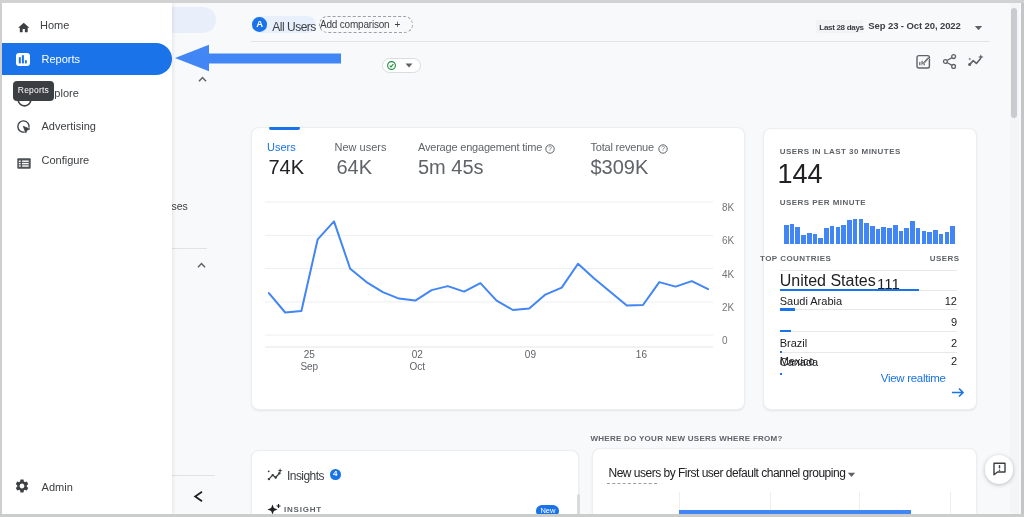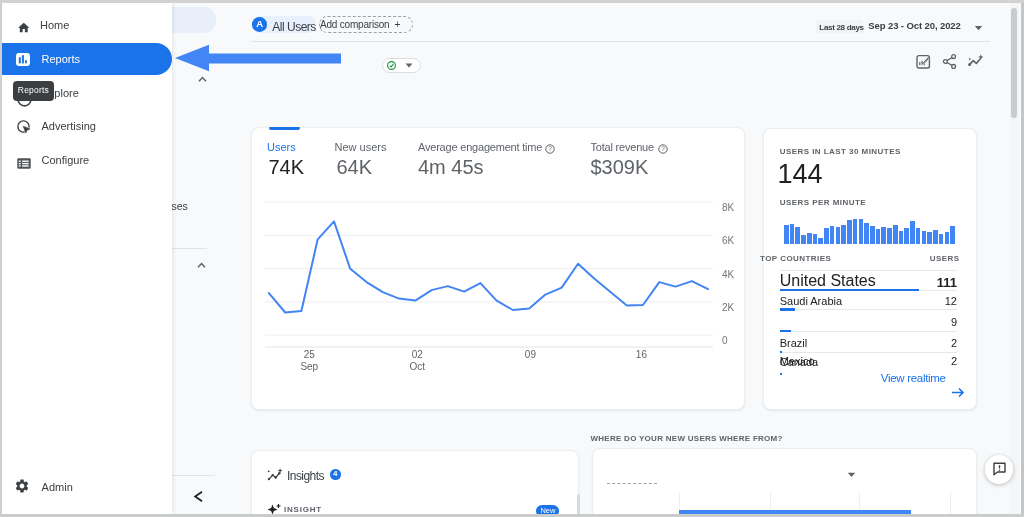--- a/index.html
+++ b/index.html
@@ -73,21 +73,21 @@
     <path d="M2.8 3.6 L3.2 4.6 L4.2 5 L3.2 5.4 L2.8 6.4 L2.4 5.4 L1.4 5 L2.4 4.6 Z" fill="#5f6368"></path>
   </svg>
 
   <div class="abs" style="left:249px;top:123.6px;width:494px;height:283.3px;background:#fff;border:1px solid #eceef0;border-radius:8px;box-shadow:0 1px 2px rgba(60,64,67,0.10);"></div>
   <div class="abs" style="left:267px;top:123.6px;width:31px;height:3.8px;background:#1a73e8;border-radius:2px 2px 4px 4px;"></div>
   <div class="abs" style="left:265px;top:138.3px;font-size:11px;font-weight:500;color:#1a73e8;">Users</div>
   <div class="abs" style="left:266.5px;top:153.2px;font-size:20px;color:#202124;">74K</div>
   <div class="abs" style="left:332.5px;top:138.3px;font-size:11px;color:#5f6368;">New users</div>
   <div class="abs" style="left:334.5px;top:153.2px;font-size:20px;color:#5f6368;">64K</div>
   <div class="abs" style="left:416px;top:138.3px;font-size:11px;letter-spacing:-0.2px;color:#5f6368;">Average engagement time</div>
-  <div class="abs" style="left:416px;top:153.2px;font-size:20px;color:#5f6368;">4m 45s</div>
+  <div class="abs" style="left:416px;top:153.2px;font-size:20px;color:#5f6368;">5m 45s</div>
   <div class="abs" style="left:588.5px;top:138.3px;font-size:11px;letter-spacing:-0.2px;color:#5f6368;">Total revenue</div>
   <div class="abs" style="left:588.5px;top:153.2px;font-size:20px;color:#5f6368;">$309K</div>
   <svg class="abs" style="left:542.5px;top:140.5px;" width="10" height="10" viewBox="0 0 10 10">
         <circle cx="5" cy="5" r="4.2" fill="none" stroke="#5f6368" stroke-width="1"></circle>
         <text x="5" y="7.3" font-size="6.5" fill="#5f6368" text-anchor="middle" font-family="Liberation Sans">?</text>
       </svg>
   <svg class="abs" style="left:655.7px;top:140.5px;" width="10" height="10" viewBox="0 0 10 10">
         <circle cx="5" cy="5" r="4.2" fill="none" stroke="#5f6368" stroke-width="1"></circle>
         <text x="5" y="7.3" font-size="6.5" fill="#5f6368" text-anchor="middle" font-family="Liberation Sans">?</text>
       </svg>
@@ -155,21 +155,21 @@
           <rect x="154.8" y="17" width="4.6" height="10"></rect>
           <rect x="160.53" y="14.5" width="4.6" height="12.5"></rect>
           <rect x="166.27" y="9" width="4.6" height="18"></rect>
         </g>
       </svg>
   <div class="lbl" style="left:758px;top:250.8px;">TOP COUNTRIES</div>
   <div class="lbl" style="left:927.7px;top:250.8px;">USERS</div>
   <div class="abs" style="left:777.7px;top:267.2px;width:177.5px;height:1px;background:#e6e8ea;"></div>
 
   <div class="abs" style="left:777.7px;top:269px;font-size:16px;color:#202124;text-align:center;">United States</div>
-  <div class="abs" style="left:875px;top:272.2px;width:80px;text-align:right;font-size:13px;color:#202124;font-weight:bold;">111</div>
+  <div class="abs" style="left:875px;top:272.2px;width:80px;text-align:left;font-size:15px;color:#202124;">111</div>
   <div class="abs" style="left:777.7px;top:286.7px;width:177.5px;height:1px;background:#e6e8ea;"></div>
   <div class="abs" style="left:777.7px;top:285.7px;width:139px;height:2.5px;background:#1a73e8;"></div>
   <div class="abs" style="left:777.7px;top:292.1px;font-size:11px;color:#202124;">Saudi Arabia</div>
   <div class="abs" style="left:875px;top:292.1px;width:80px;text-align:right;font-size:11px;color:#202124;">12</div>
   <div class="abs" style="left:777.7px;top:306.2px;width:177.5px;height:1px;background:#e6e8ea;"></div>
   <div class="abs" style="left:777.7px;top:305.2px;width:15px;height:2.5px;background:#1a73e8;"></div>
   <div class="abs" style="left:777.7px;top:313.1px;font-size:11px;color:#202124;margin-top:40px;">Canada</div>
   <div class="abs" style="left:875px;top:313.1px;width:80px;text-align:right;font-size:11px;color:#202124;">9</div>
   <div class="abs" style="left:777.7px;top:327.6px;width:177.5px;height:1px;background:#e6e8ea;"></div>
   <div class="abs" style="left:777.7px;top:326.6px;width:11.3px;height:2.5px;background:#1a73e8;"></div>
@@ -204,20 +204,21 @@
   <div class="abs" style="left:328px;top:466.3px;width:10.6px;height:10.6px;border-radius:50%;background:#1a73e8;color:#fff;font-size:8px;font-weight:bold;text-align:center;line-height:10.6px;">4</div>
   <svg class="abs" style="left:265px;top:499.5px;" width="16" height="14" viewBox="0 0 16 14">
     <path d="M5.5 1.5 L6.9 5.1 L10.5 6.5 L6.9 7.9 L5.5 11.5 L4.1 7.9 L0.5 6.5 L4.1 5.1 Z" fill="#202124"></path>
     <path d="M11.5 1 V5 M9.5 3 H13.5" stroke="#202124" stroke-width="1.2"></path>
   </svg>
   <div class="abs" style="left:282px;top:501.5px;font-size:8px;font-weight:bold;letter-spacing:0.8px;color:#5f6368;">INSIGHT</div>
   <div class="abs" style="left:534.4px;top:501.5px;width:23px;height:12px;border-radius:6px;background:#1a73e8;color:#fff;font-size:7.5px;font-weight:500;text-align:center;line-height:12px;">New</div>
   <div class="abs" style="left:574.5px;top:491px;width:3px;height:22px;background:#d8dadc;border-radius:2px;"></div>
 
   <div class="abs" style="left:589.7px;top:445px;width:385.2px;height:72px;background:#fff;border:1px solid #eceef0;border-radius:8px 8px 0 0;box-shadow:0 1px 2px rgba(60,64,67,0.10);"></div>
+  <div class="abs" style="left:606.5px;top:462.6px;font-size:12px;letter-spacing:-0.5px;color:#202124;">New users by First user default channel grouping</div>
   <svg class="abs" style="left:844.5px;top:468.5px;" width="9" height="6" viewBox="0 0 9 6">
         <path d="M0.8 0.8 L4.5 5 L8.2 0.8 Z" fill="#5f6368"></path>
       </svg>
   <div class="abs" style="left:604.7px;top:480.4px;width:50px;height:0;border-bottom:1.2px dashed #9aa0a6;"></div>
   <div class="abs" style="left:677px;top:489px;width:1px;height:28px;background:#eceef0;"></div>
   <div class="abs" style="left:767.5px;top:489px;width:1px;height:28px;background:#eceef0;"></div>
   <div class="abs" style="left:856.7px;top:489px;width:1px;height:28px;background:#eceef0;"></div>
   <div class="abs" style="left:948px;top:489px;width:1px;height:28px;background:#eceef0;"></div>
   <div class="abs" style="left:677.3px;top:507.3px;width:231.7px;height:10px;background:#4285f4;"></div>
 

